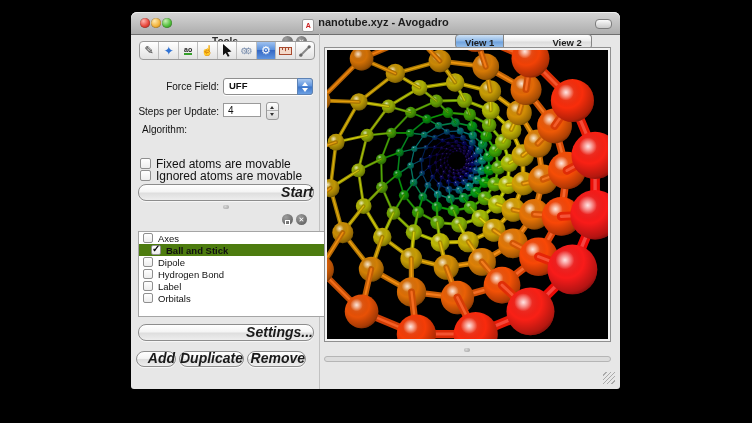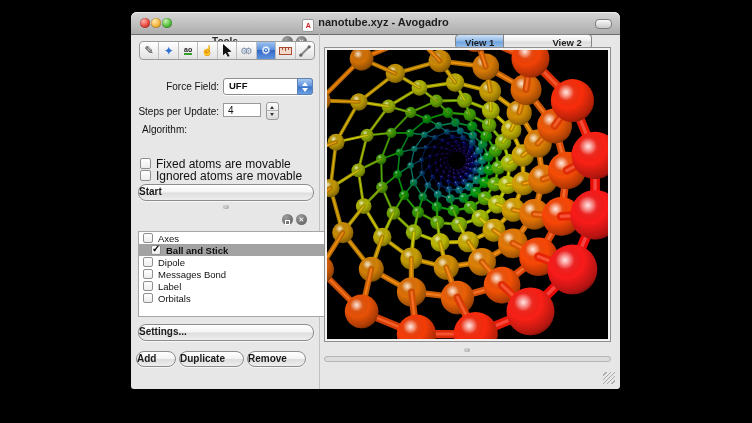--- a/index.html
+++ b/index.html
@@ -50,27 +50,27 @@
   .stepper i{position:absolute;left:2.5px;width:0;height:0;border-left:2.5px solid transparent;border-right:2.5px solid transparent;}
   .stepper i.up{top:3px;border-bottom:3.5px solid #333;}
   .stepper i.dn{bottom:3px;border-top:3.5px solid #333;}
   .stepper .mid{position:absolute;left:0;right:0;top:7px;height:1px;background:#b0b0b0;}
   
   .cbrow{position:absolute;left:9px;height:11px;font-size:12px;color:#111;display:flex;align-items:center;}
   .cbx{display:inline-block;width:9px;height:9px;background:linear-gradient(#fff,#ededed);border:1px solid #8f8f8f;
        border-radius:2px;margin-right:5px;position:relative;}
   .cbx.checked:after{content:"✓";position:absolute;left:0px;top:-3px;font-size:10px;font-weight:bold;color:#000;}
   
-  .btn{position:absolute;border:1px solid #8d8d8d;border-radius:8px;text-align:left;
+  .btn{position:absolute;border:1px solid #8d8d8d;border-radius:8px;text-align:right;
        background:linear-gradient(#ffffff 0%,#f4f4f4 46%,#dedede 54%,#eeeeee 100%);
-       font-size:10px;font-weight:bold;color:#1a1a1a;box-shadow:0 1px 1px rgba(255,255,255,.7);}
+       font-size:14px;font-weight:bold;color:#1a1a1a;box-shadow:0 1px 1px rgba(255,255,255,.7);font-style:italic;}
   
   .dlist{position:absolute;left:7px;top:197px;width:206px;height:86px;background:#fff;border:1px solid #a5a5a5;overflow:hidden;box-sizing:border-box;}
   .drow{height:12px;display:flex;align-items:center;font-size:9.5px;color:#111;padding-left:4px;}
-  .drow.selected{background:#a3a3a3;font-weight:bold;padding-left:12px;}
+  .drow.selected{background:#4d7c0f;font-weight:bold;padding-left:12px;}
   .drow .cbx{width:8px;height:8px;margin-right:5px;}
   .scroll{position:absolute;right:0;top:0;bottom:0;width:11px;background:#f1f1f1;border-left:1px solid #b5b5b5;box-sizing:border-box;}
   .sbox{position:absolute;left:0;right:0;height:9px;background:linear-gradient(#fdfdfd,#d8d8d8);font-size:5px;color:#444;text-align:center;line-height:9px;}
   .sbox.up{top:0;border-bottom:1px solid #b5b5b5;}
   .sbox.dn{bottom:0;border-top:1px solid #b5b5b5;}
   .thumb{position:absolute;left:1px;width:8px;top:11px;height:28px;border-radius:4px;
          background:linear-gradient(90deg,#b3d0f2,#4d86d8 60%,#3a6fc4);}
   
   .main{position:absolute;left:189px;top:22px;right:0;bottom:0;}
   .tabbar{position:absolute;left:99px;top:0;display:flex;}
@@ -189,21 +189,21 @@
             <div class="drow selected">
               <span class="cbx checked"></span>
               <span>Ball and Stick</span>
             </div>
             <div class="drow">
               <span class="cbx"></span>
               <span>Dipole</span>
             </div>
             <div class="drow">
               <span class="cbx"></span>
-              <span>Messages Bond</span>
+              <span>Hydrogen Bond</span>
             </div>
             <div class="drow">
               <span class="cbx"></span>
               <span>Label</span>
             </div>
             <div class="drow">
               <span class="cbx"></span>
               <span>Orbitals</span>
             </div>
           </div>

